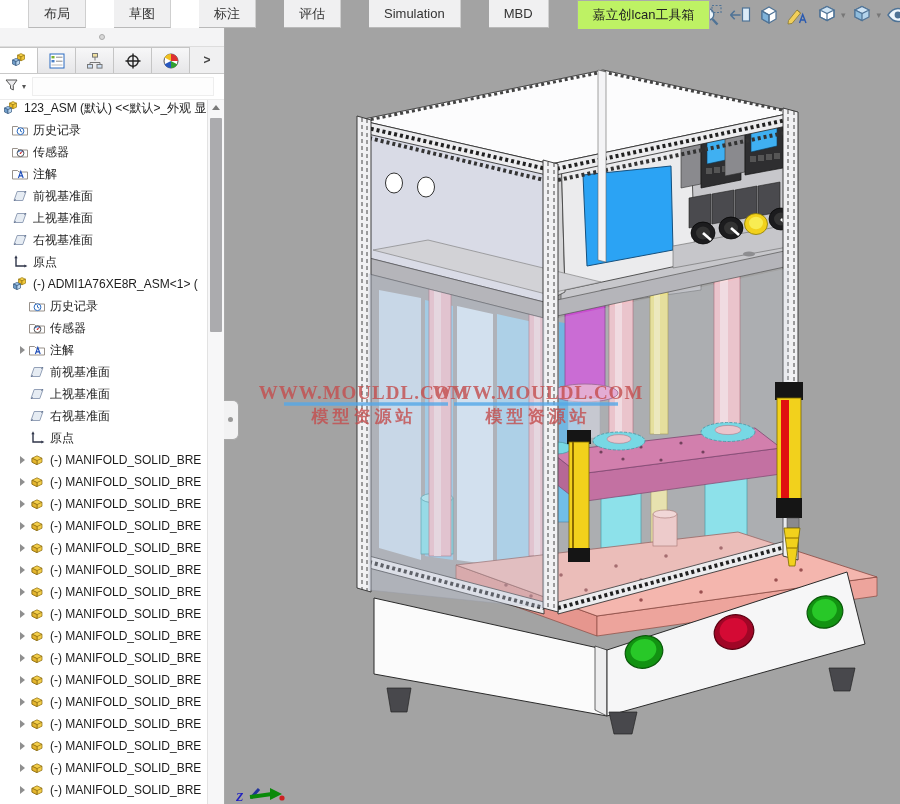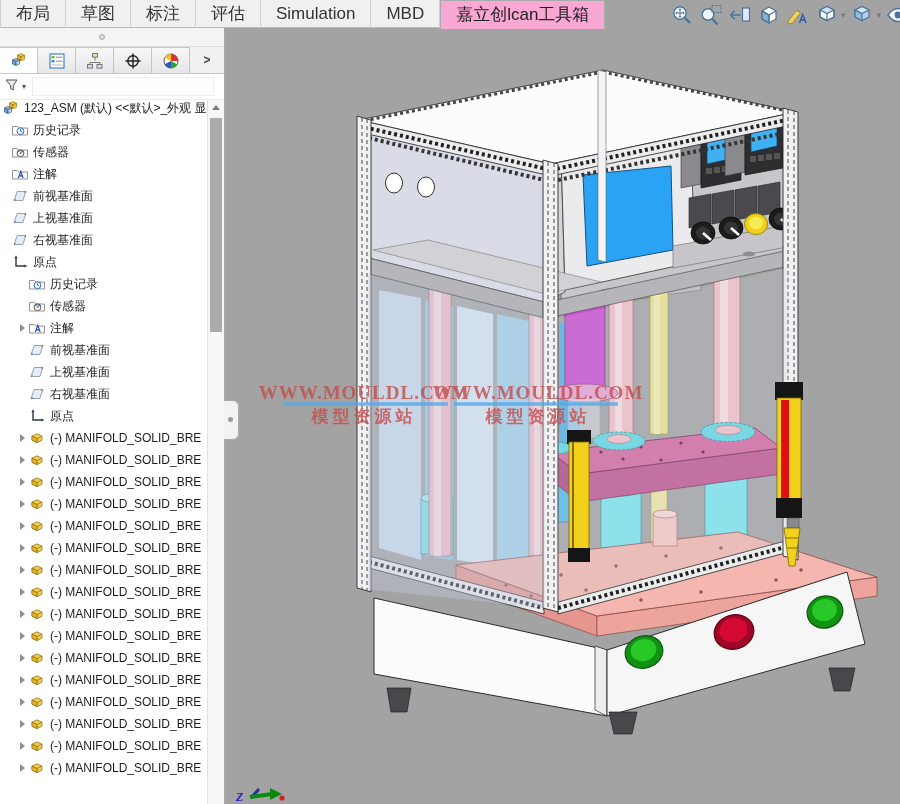--- a/index.html
+++ b/index.html
@@ -1,23 +1,23 @@
 <!DOCTYPE html>
 <html><head>
 <meta charset="utf-8">
 <style>
   html,body{margin:0;padding:0;background:#fff;}
   #app{position:relative;width:900px;height:804px;background:#fff;overflow:hidden;
        font-family:"Liberation Sans","DejaVu Sans",sans-serif;font-size:12px;color:#1c1c1c;}
   
   #ribbon{position:absolute;left:0;top:0;height:28px;display:flex;z-index:30;}
   .rtab{height:27px;line-height:27px;padding:0 15px;background:#f0f0f1;border-bottom:1px solid #b9b9b9;
-        border-right:1px solid #cfcfcf;font-size:17px;color:#333;white-space:nowrap;cursor:default;}
+        border-right:1px solid #cfcfcf;font-size:13px;color:#333;white-space:nowrap;cursor:default;margin-left:28px;}
   .rtab:first-child{border-left:1px solid #cfcfcf;}
-  .rtab.active{background:#f9a8d4;border:1px solid #aaa;border-bottom:none;height:28px;color:#222;}
+  .rtab.active{background:#bef264;border:1px solid #aaa;border-bottom:none;height:28px;color:#222;}
   
   #headsup{position:absolute;left:669px;top:3px;display:flex;align-items:center;gap:4px;z-index:25;}
   .hu-btn{width:25px;height:24px;display:flex;align-items:center;justify-content:center;}
   .hu-caret{font-size:9px;color:#777;margin:0 0 0 -2px;}
   
   #panel{position:absolute;left:0;top:28px;width:224px;bottom:0;background:#fff;border-right:1px solid #a9a9a9;z-index:20;}
   #panel-head{height:18px;background:#f4f4f5;border-bottom:1px solid #ddd;position:relative;}
   #panel-head .dot{position:absolute;left:99px;top:6px;width:6px;height:6px;border-radius:50%;
                    background:#d8d8d8;border:1px solid #aaa;box-sizing:border-box;}
   #panel-tabs{height:26px;display:flex;background:#f0f0f1;border-bottom:1px solid #c9c9c9;}
@@ -506,20 +506,35 @@
         <div class="trow lv1">
           <span class="ticon">
             <svg viewBox="0 0 18 16">
               <path d="M5 3.5V12h9" fill="none" stroke="#30364a" stroke-width="1.4"></path>
               <path d="M5 1.2 3.4 4.2h3.2z" fill="#30364a"></path>
               <path d="M16.4 12l-3-1.6v3.2z" fill="#30364a"></path>
             </svg>
           </span>
           <span class="lbl">原点</span>
         </div>
+        <div class="trow lv1">
+          <span class="ticon">
+            <svg viewBox="0 0 18 16">
+              <g stroke-width="0.7">
+                <path d="M7.5 3.2 11 1.6l3.5 1.6L11 4.8z" fill="#f6d24c" stroke="#9a7a10"></path>
+                <path d="M7.5 3.2v4l3.5 1.6v-4z" fill="#e8b92a" stroke="#9a7a10"></path>
+                <path d="M14.5 3.2v4L11 8.8v-4z" fill="#f2c93c" stroke="#9a7a10"></path>
+                <path d="M2.5 8 6 6.4 9.5 8 6 9.6z" fill="#9ec4ea" stroke="#3a5a80"></path>
+                <path d="M2.5 8v4L6 13.6v-4z" fill="#6f9cc8" stroke="#3a5a80"></path>
+                <path d="M9.5 8v4L6 13.6v-4z" fill="#bcd8f0" stroke="#3a5a80"></path>
+              </g>
+            </svg>
+          </span>
+          <span class="lbl">(-) ADMI1A76XE8R_ASM&lt;1&gt; (</span>
+        </div>
         <div class="trow lv2">
           <span class="arr"></span>
           <span class="ticon">
             <svg viewBox="0 0 18 16">
               <path d="M1.5 4.5h5L8 6h8.5v7h-15z" fill="#fefefe" stroke="#98918a"></path>
               <circle cx="9.5" cy="9.2" r="3.4" fill="#fff" stroke="#2a6ac0"></circle>
               <path d="M9.5 7.2v2l1.7.9" stroke="#2a6ac0" fill="none"></path>
             </svg>
           </span>
           <span class="lbl">历史记录</span>

